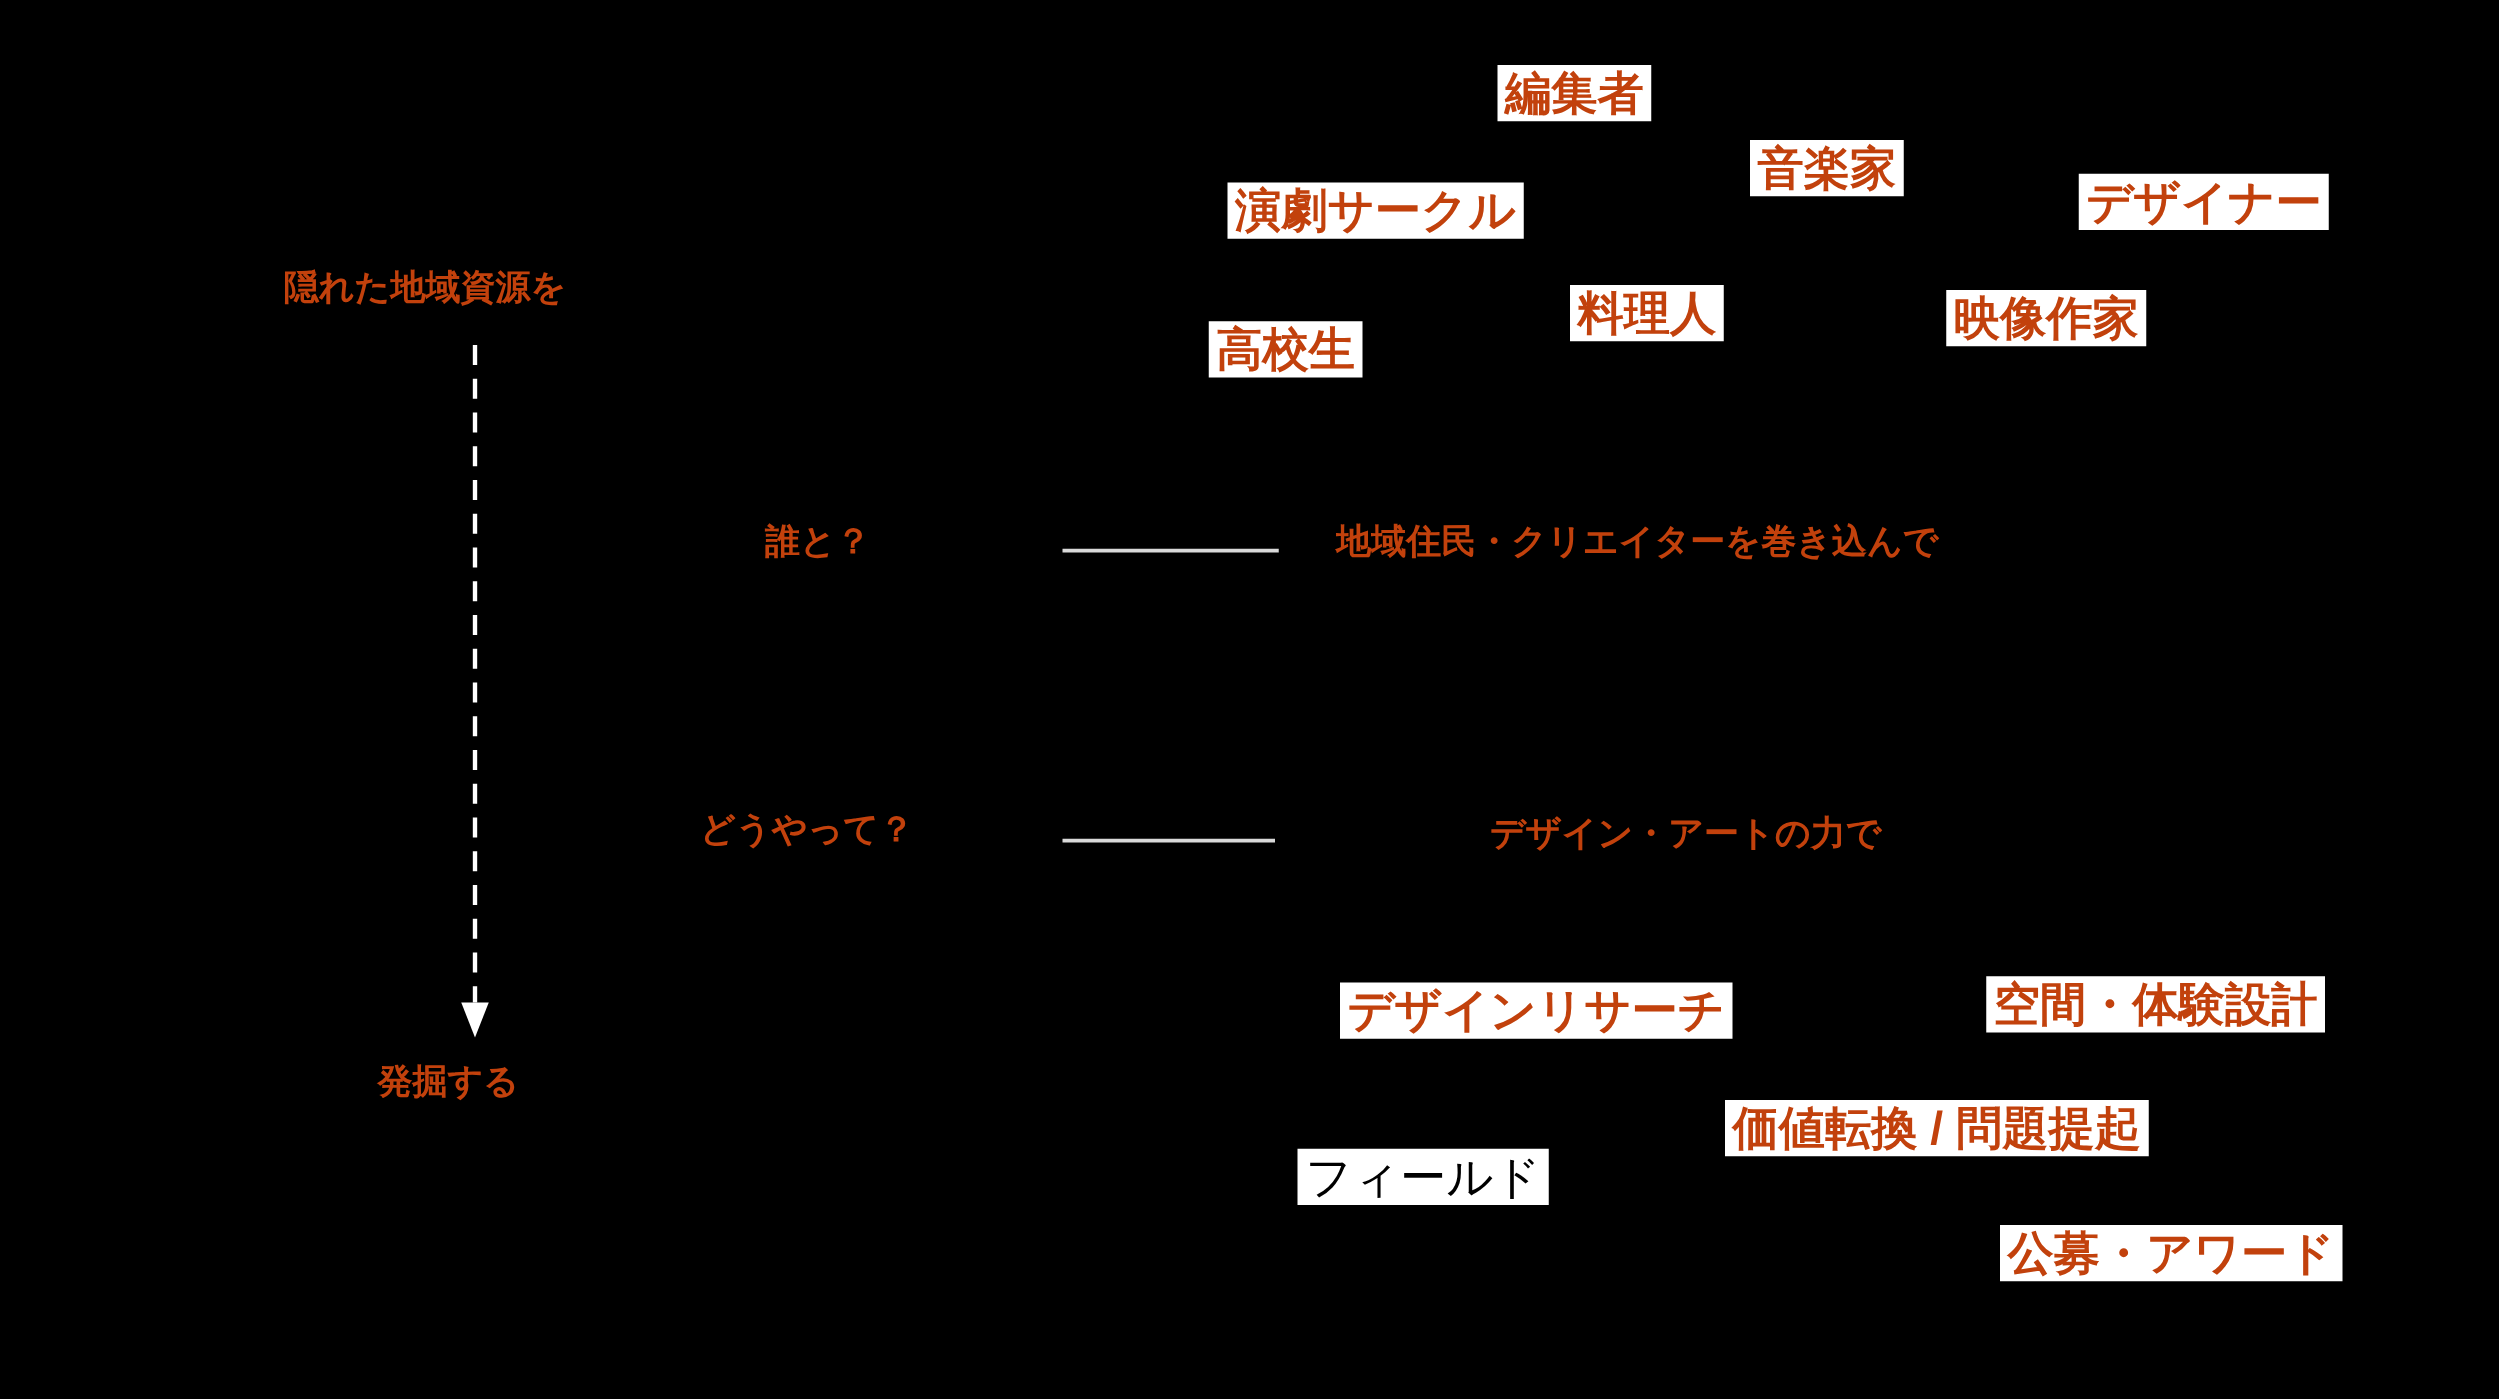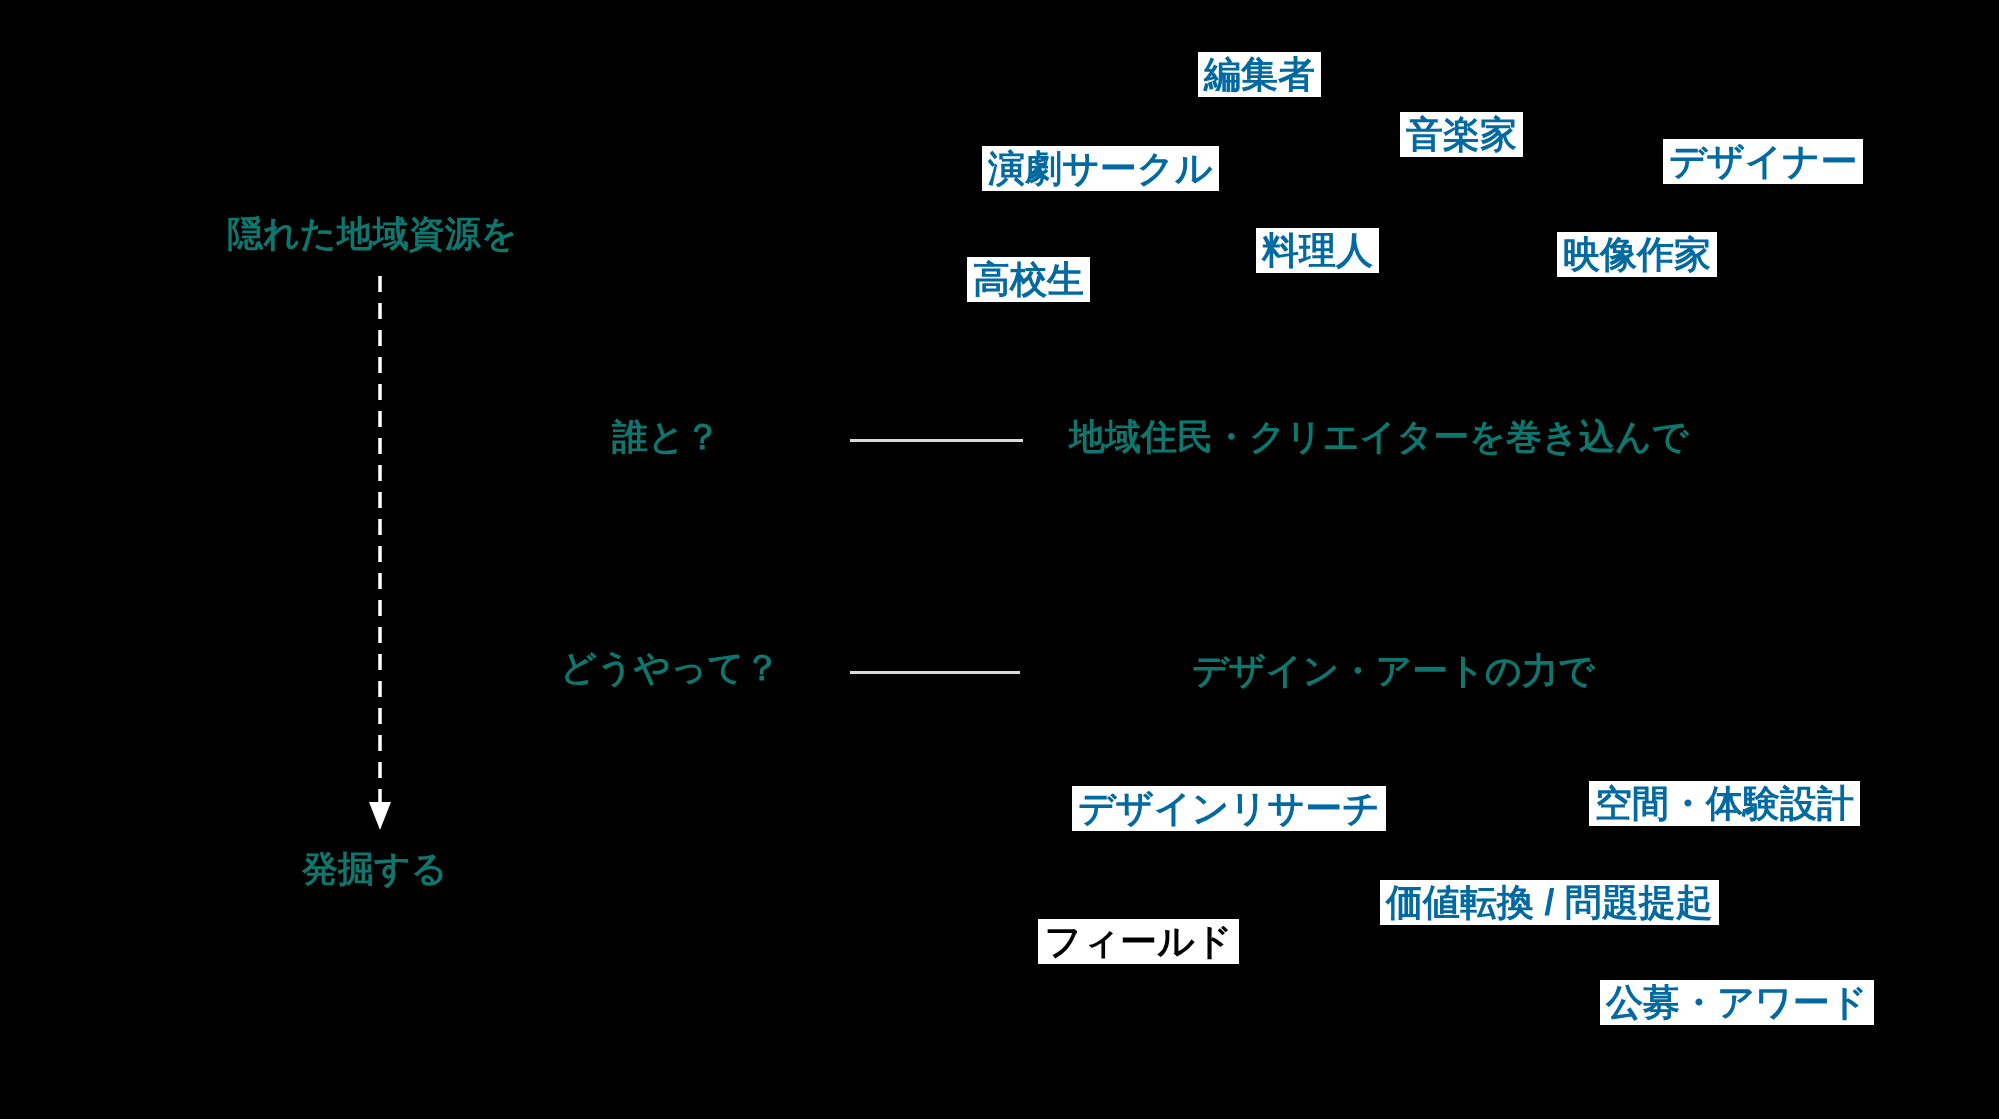--- a/index.html
+++ b/index.html
@@ -11,32 +11,32 @@
     position: relative;
     width: 1999px;
     height: 1119px;
     background: #000000;
     overflow: hidden;
     font-family: "Liberation Sans", "DejaVu Sans", sans-serif;
   }
   
   .wtext {
     position: absolute;
-    color: #0f766e;
+    color: #c2410c;
     font-weight: bold;
-    font-size: 36px;
+    font-size: 28px;
     line-height: 1.0;
     white-space: nowrap;
   }
   
   .tag {
     position: absolute;
     display: inline-block;
     background: #ffffff;
-    color: #0369a1;
+    color: #c2410c;
     font-weight: bold;
     font-size: 37px;
     line-height: 1.0;
     padding: 4px 6px;
     white-space: nowrap;
   }
   
   .connector {
     position: absolute;
     height: 3px;
@@ -74,21 +74,21 @@
     top: 919px;
     width: 273px;
     display: flex;
     flex-direction: column;
     align-items: center;
   }
   .tag-stack .tag-line {
     display: inline-block;
     background: #ffffff;
     color: #000000;
-    font-weight: bold;
+    font-weight: normal;
     font-size: 37px;
     line-height: 1.0;
     padding: 4px 6px;
     white-space: nowrap;
   }
   .pos-arrow {
     position: absolute;
     left: 358px;
     top: 268px;
   }

